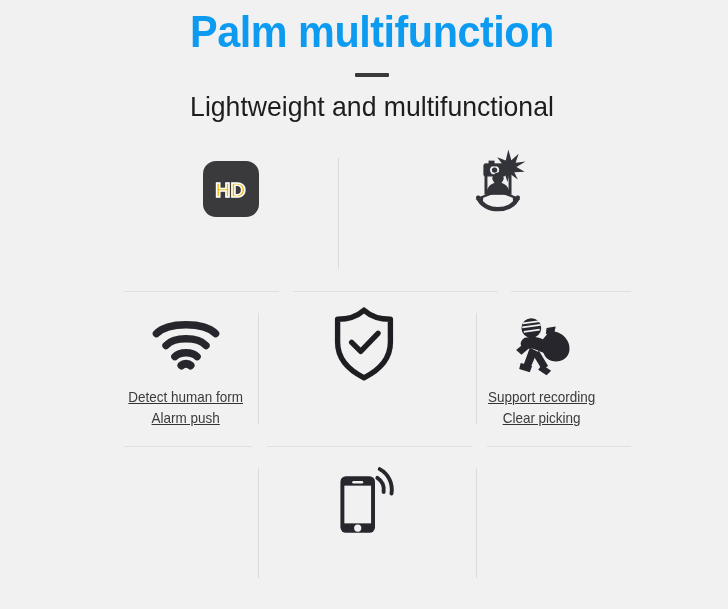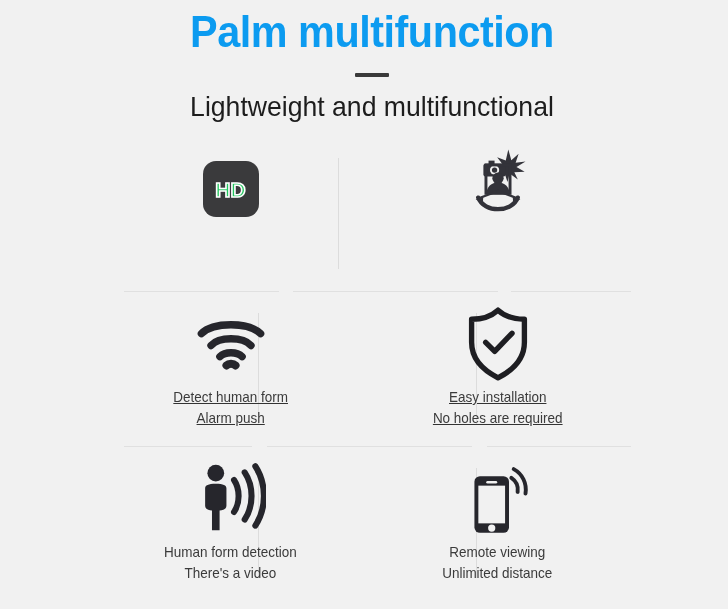--- a/index.html
+++ b/index.html
@@ -121,21 +121,21 @@
     height: 56px;
     border-radius: 13px;
     background: #3a3a3c;
     display: flex;
     align-items: center;
     justify-content: center;
   }
   .hd-text {
     font-size: 21px;
     font-weight: bold;
-    color: #22c55e;
+    color: #eab308;
     -webkit-text-stroke: 1.6px #ffffff;
     letter-spacing: 0px;
     line-height: 1;
   }
   svg { display: block; }
 </style>
 </head>
 <body>
 
 <div class="page">
@@ -214,68 +214,71 @@
         </div>
       </div>
 
       <div class="cell">
         <div class="icon-box">
           <svg width="66" height="76" viewBox="0 0 80 92" fill="none" stroke="#1e1e22" stroke-width="6.5" stroke-linejoin="round" stroke-linecap="round" aria-hidden="true">
             <path d="M40 5 C 30 14, 16 16, 8 16 L8 44 C 8 68, 26 80, 40 87 C 54 80, 72 68, 72 44 L72 16 C 64 16, 50 14, 40 5 Z"></path>
             <path d="M25 44 L36 55 L57 33"></path>
           </svg>
         </div>
+      </div>
+
+      <div class="cell">
+        <div class="icon-box">
+          <svg width="70" height="72" viewBox="0 0 92 94" fill="#26262c" aria-hidden="true">
+
+            <path d="M56 30 C 74 30, 84 44, 82 56 C 80 68, 68 72, 58 69 C 48 66, 44 52, 47 41 Z"></path>
+            <path d="M52 26 L64 24 L62 33 L51 34 Z"></path>
+
+            <circle cx="32" cy="26" r="13"></circle>
+            <path d="M21 20 L43 17 M20 25 L44 22 M22 31 L43 28" stroke="#f1f1f1" stroke-width="2.3"></path>
+
+            <path d="M28 38 C 40 36, 52 41, 56 50 C 58 56, 52 61, 46 58 C 40 55, 34 52, 27 53 C 20 54, 16 48, 19 43 C 21 39, 24 38, 28 38 Z"></path>
+
+            <path d="M25 44 L12 55 L19 61 L31 51 Z"></path>
+
+            <path d="M30 52 L22 74 L31 78 L40 57 Z"></path>
+            <path d="M42 56 L54 76 L46 81 L34 61 Z"></path>
+
+            <path d="M18 72 L33 76 L30 84 L16 80 Z"></path>
+            <path d="M46 74 L58 82 L52 88 L41 81 Z"></path>
+          </svg>
+        </div>
         <div class="labels">
-          <div class="label-1">Easy installation</div>
-          <div class="label-2">No holes are required</div>
-        </div>
-      </div>
-
+          <div class="label-1">Support recording</div>
+          <div class="label-2">Clear picking</div>
+        </div>
+      </div>
     </div>
 
     <div class="hdiv-wrap">
       <div class="hseg" style="left:27px;  width:128px;"></div>
       <div class="hseg" style="left:170px; width:205px;"></div>
       <div class="hseg" style="left:390px; width:144px;"></div>
     </div>
 
     <div class="row row-3">
 
       <div class="vdiv" style="left:161px;"></div>
       <div class="vdiv" style="left:379px;"></div>
 
 
-      <div class="cell">
-        <div class="icon-box">
-          <svg width="70" height="72" viewBox="0 0 92 94" fill="none" aria-hidden="true">
-            <circle cx="26" cy="13" r="11" fill="#26262c"></circle>
-            <path d="M12 33 C 12 29, 16 27, 26 27 C 36 27, 40 29, 40 33 L40 56 C 40 60, 36 62, 31 62 L31 88 L21 88 L21 62 C 16 62, 12 60, 12 56 Z" fill="#26262c"></path>
-            <path d="M50 22 C 58 34, 58 52, 50 64" stroke="#26262c" stroke-width="8" stroke-linecap="round"></path>
-            <path d="M64 12 C 76 30, 76 56, 64 74" stroke="#26262c" stroke-width="8" stroke-linecap="round"></path>
-            <path d="M78 4 C 93 27, 93 59, 78 82" stroke="#26262c" stroke-width="8" stroke-linecap="round"></path>
-          </svg>
-        </div>
-        <div class="labels">
-          <div class="label-1">Human form detection</div>
-          <div class="label-2">There's a video</div>
-        </div>
-      </div>
 
       <div class="cell">
         <div class="icon-box">
           <svg width="66" height="74" viewBox="0 0 84 94" fill="none" aria-hidden="true">
             <rect x="12" y="18" width="44" height="72" rx="7" fill="#26262c"></rect>
             <rect x="17" y="30" width="34" height="48" fill="#f1f1f1"></rect>
             <rect x="27" y="24" width="14" height="3.4" rx="1.7" fill="#f1f1f1"></rect>
             <circle cx="34" cy="84" r="4.6" fill="#f1f1f1"></circle>
             <path d="M59 20 C 65 24, 68 31, 67 38" stroke="#26262c" stroke-width="5" stroke-linecap="round"></path>
             <path d="M62 9 C 73 15, 79 27, 77 40" stroke="#26262c" stroke-width="5" stroke-linecap="round"></path>
           </svg>
         </div>
-        <div class="labels">
-          <div class="label-1">Remote viewing</div>
-          <div class="label-2">Unlimited distance</div>
-        </div>
       </div>
     </div>
 
   </div>
 </div>
 
 </body></html>

